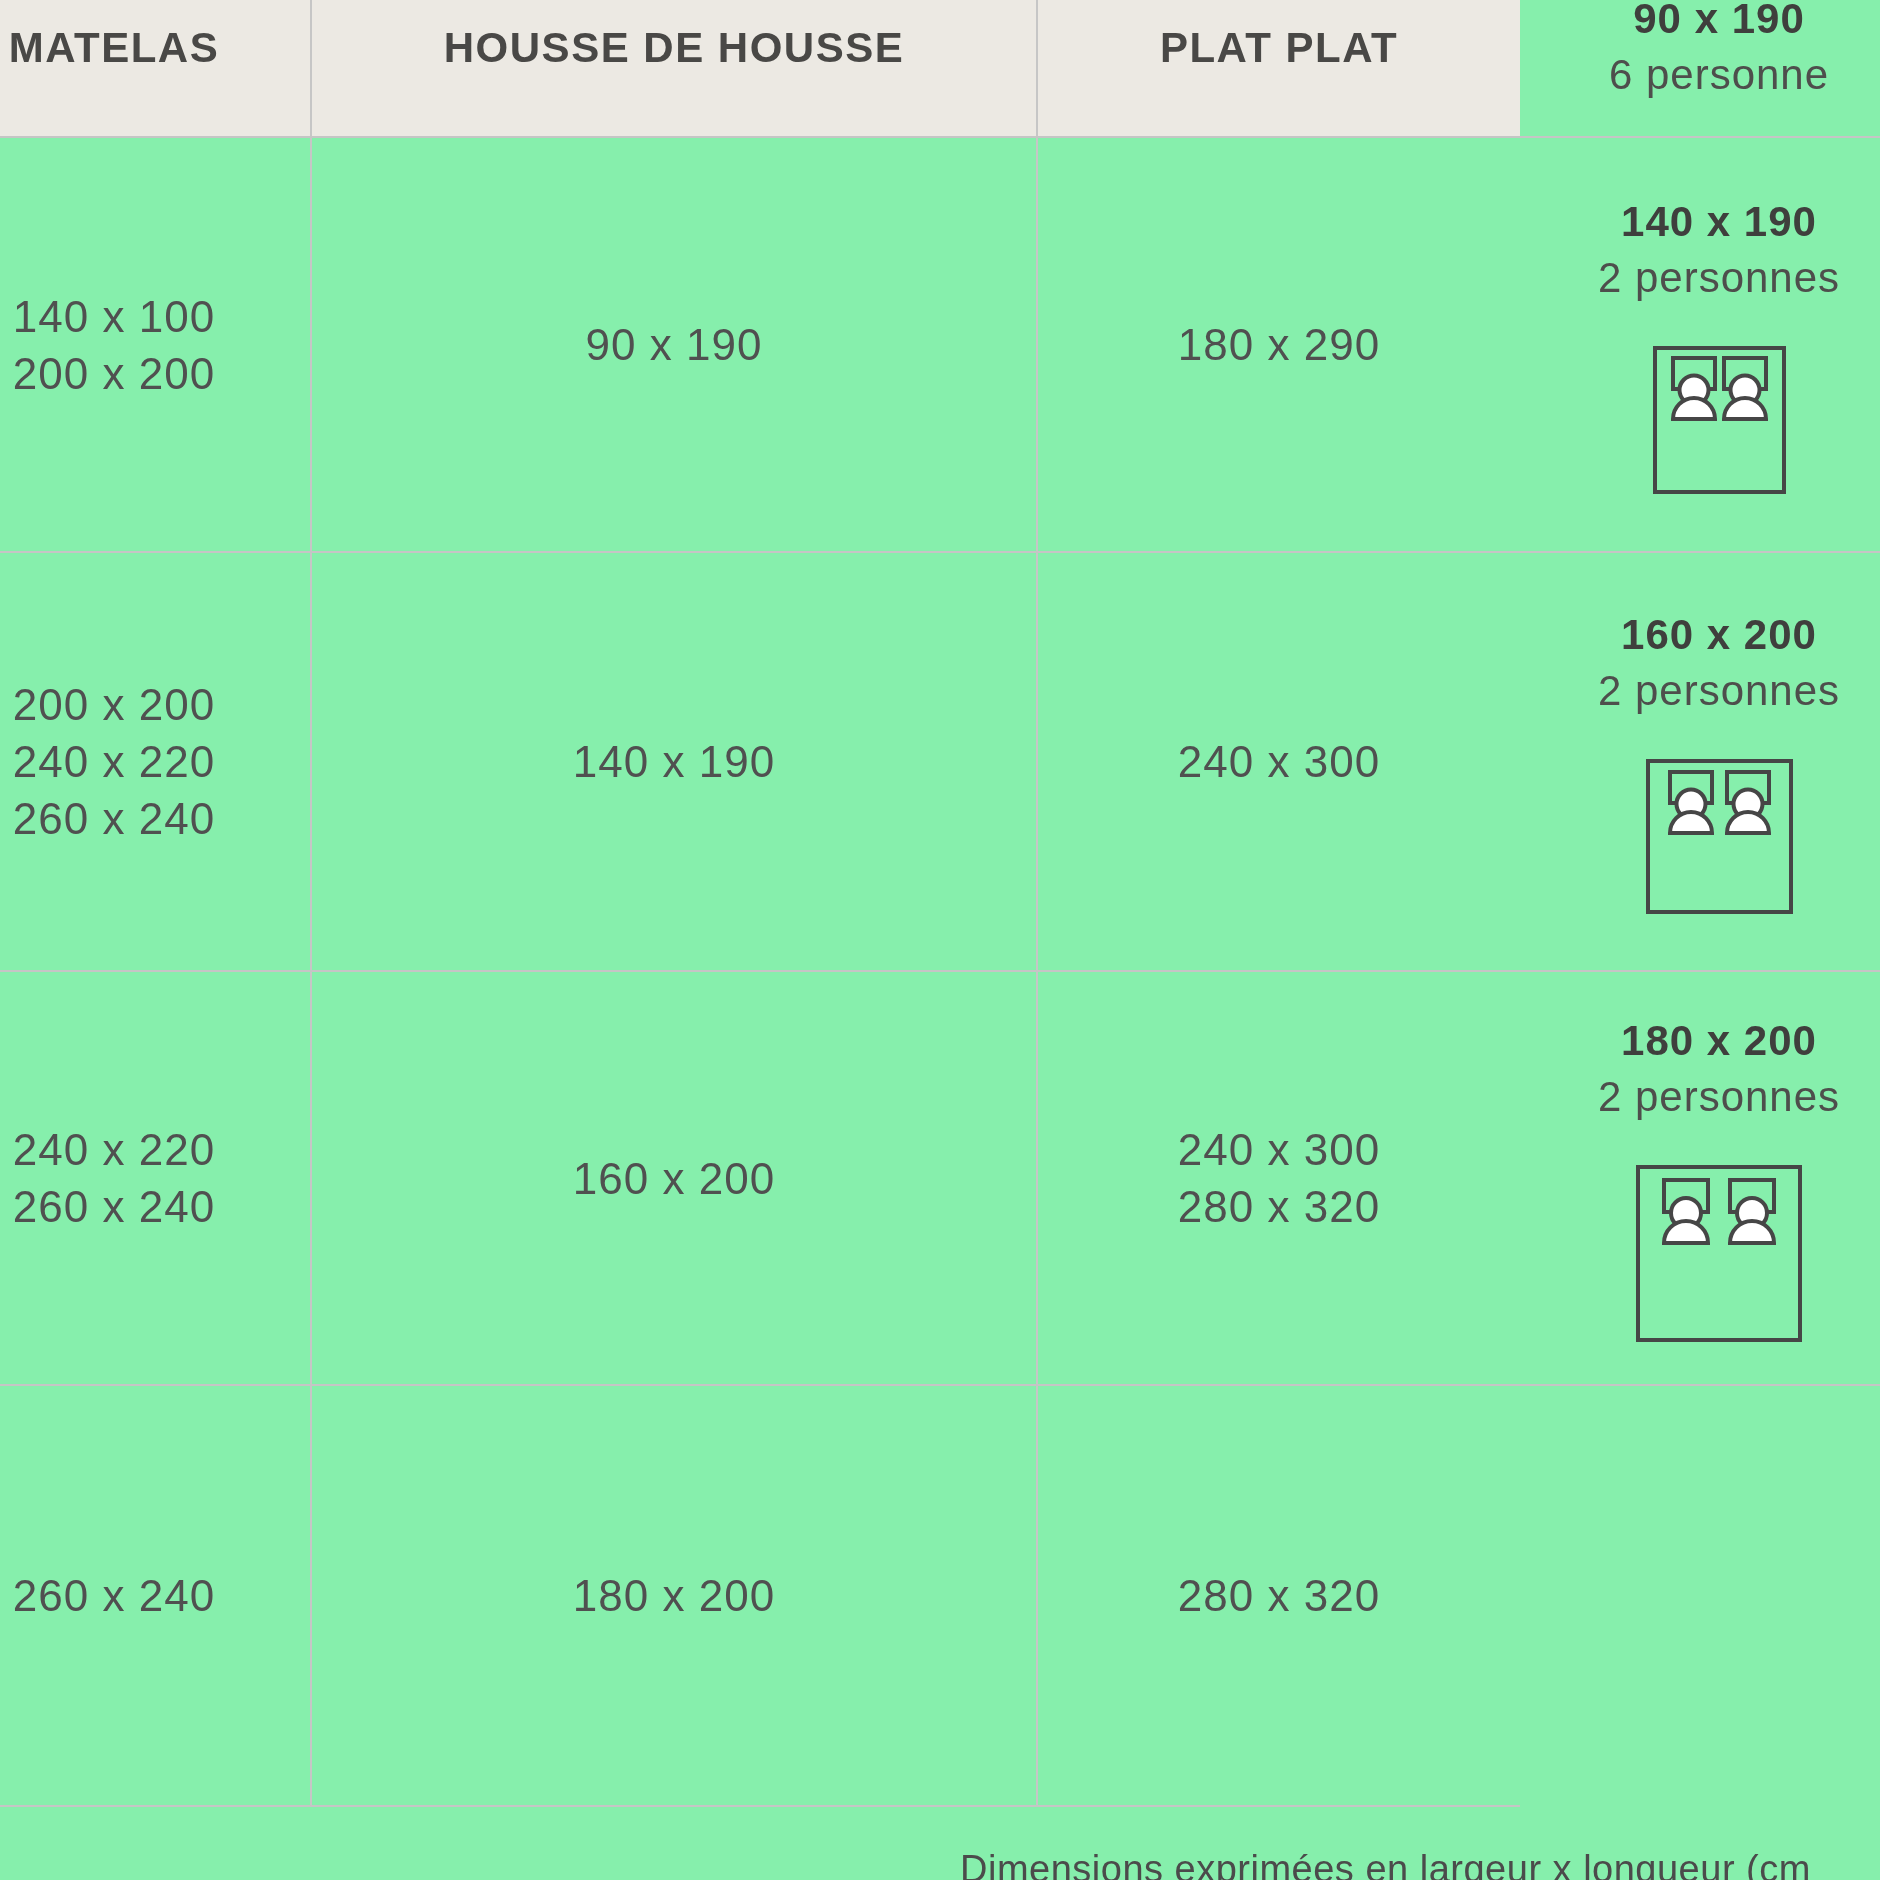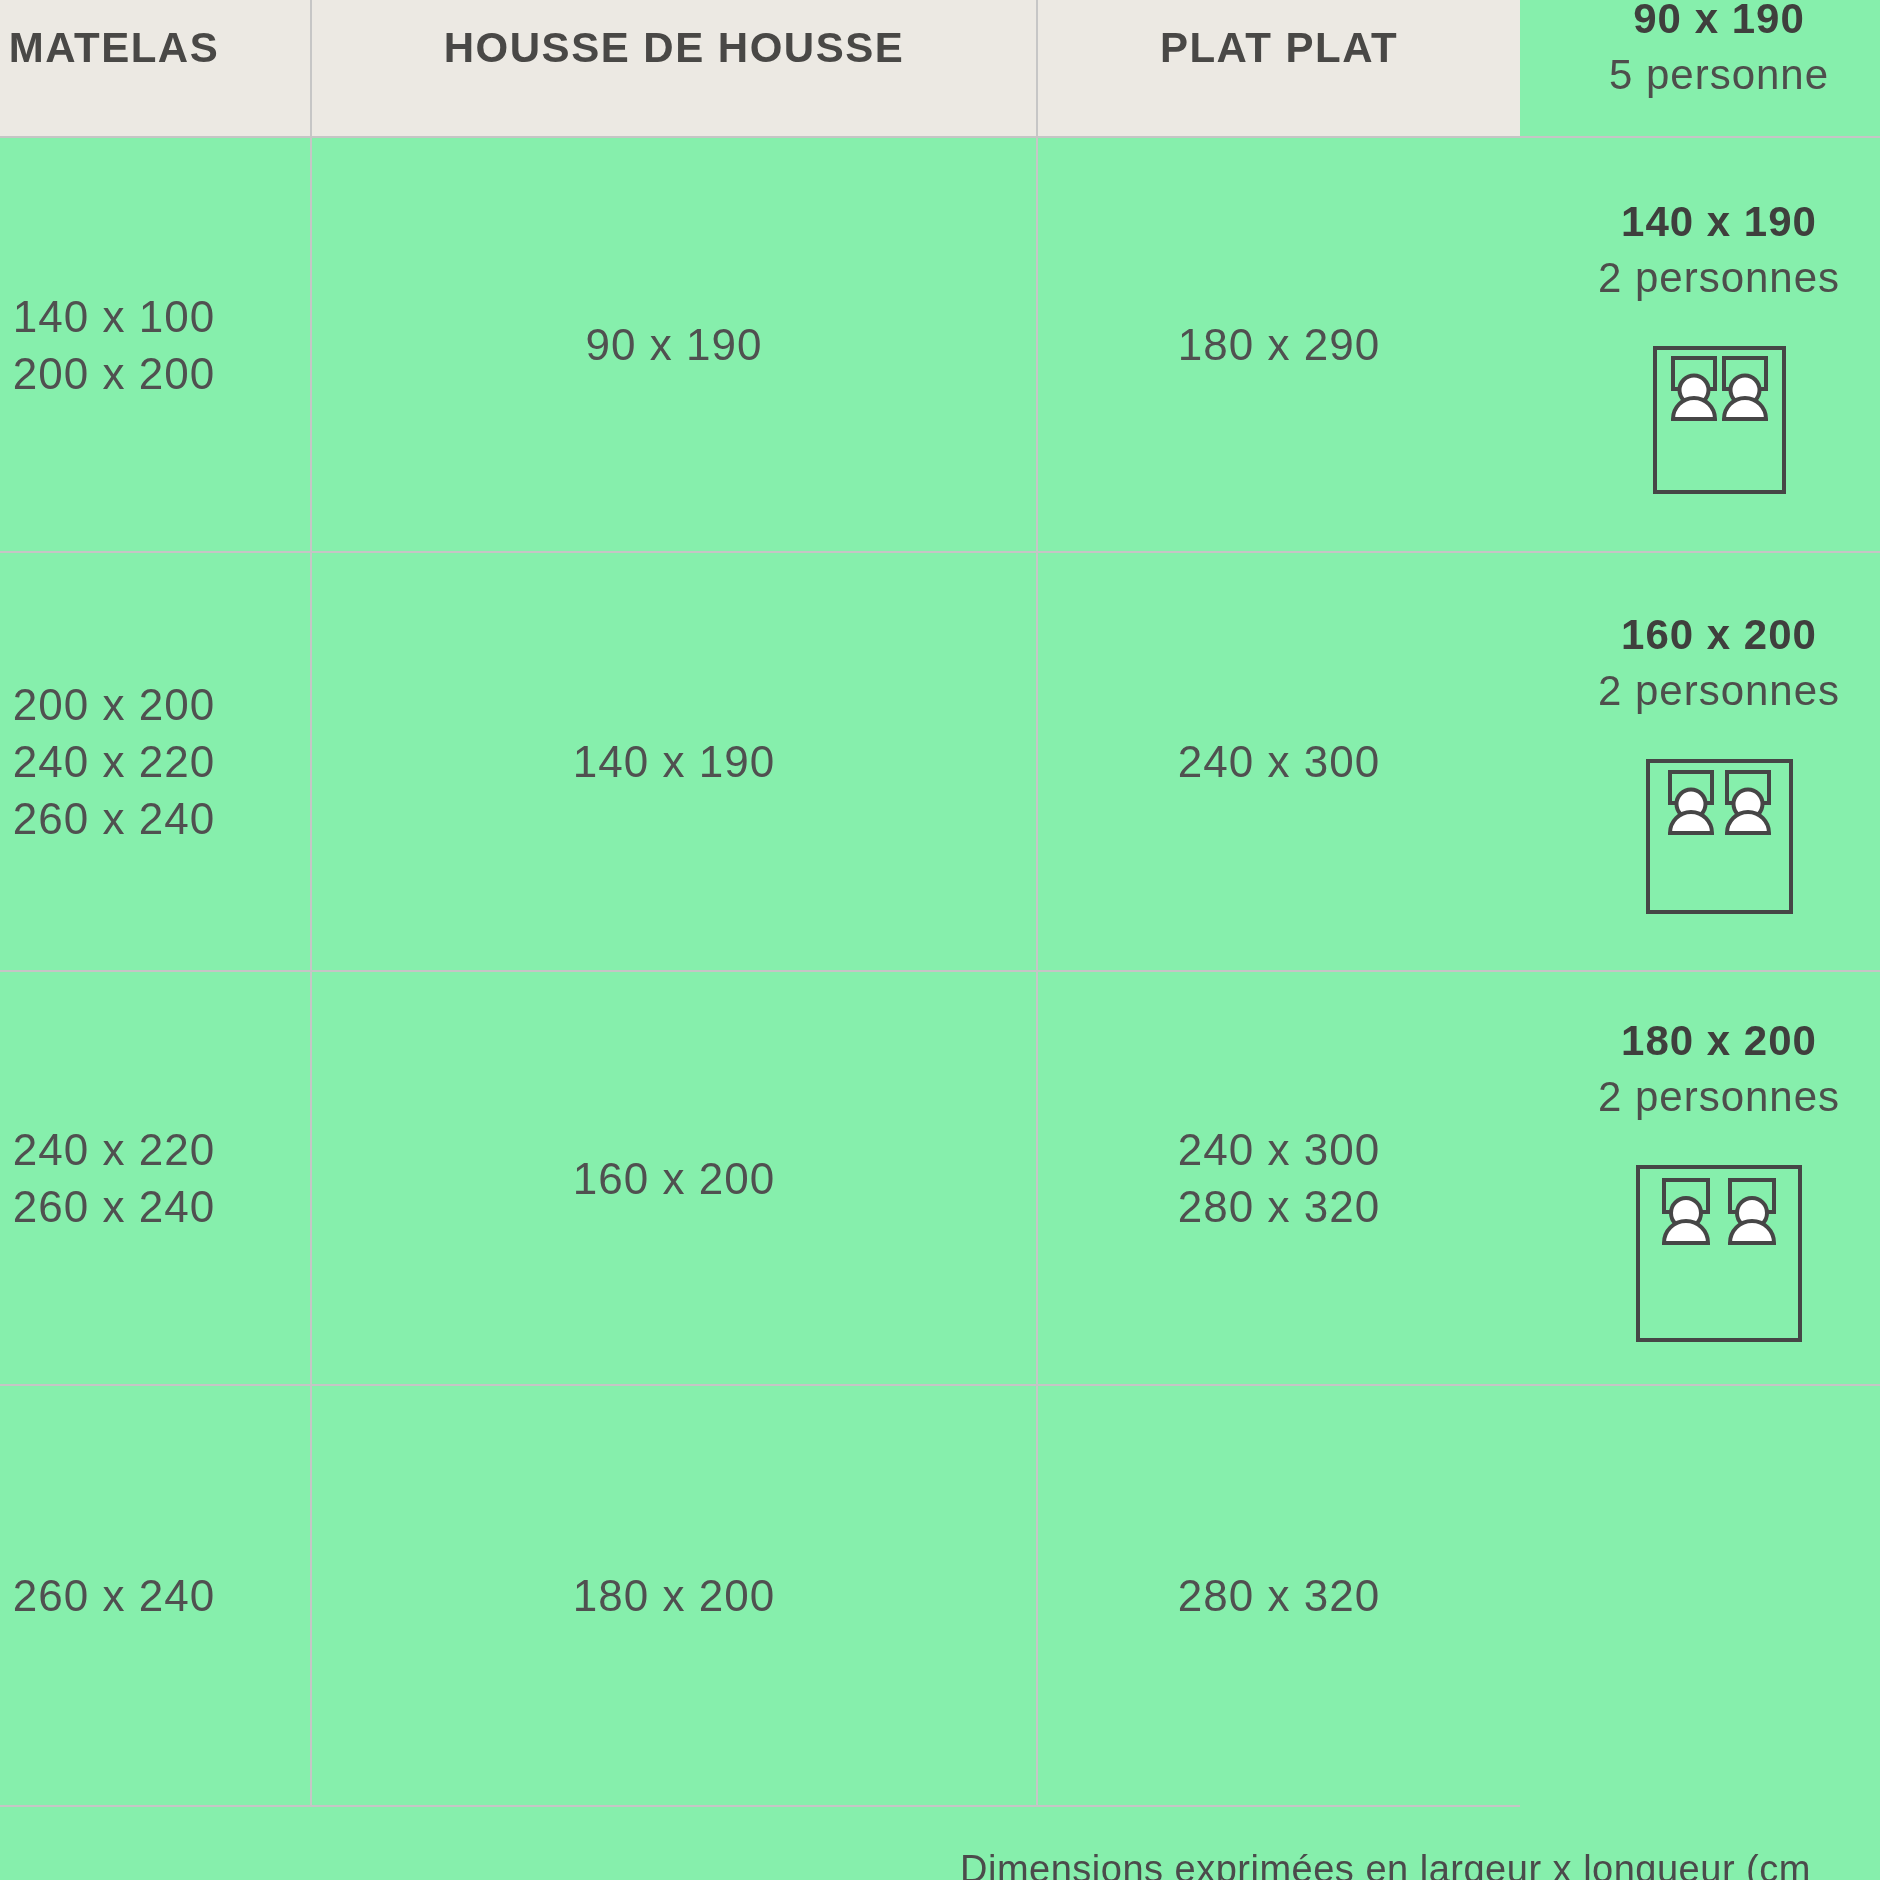--- a/index.html
+++ b/index.html
@@ -88,21 +88,21 @@
     </div>
     <div class="cell head colsep">
       <span>HOUSSE DE HOUSSE</span>
     </div>
     <div class="cell head">
       <span>PLAT PLAT</span>
     </div>
 
     <div class="cell colsep">
       <div class="mat-size">90 x 190</div>
-      <div class="mat-persons">5 personne</div>
+      <div class="mat-persons">6 personne</div>
       <svg class="bed-icon" width="76" height="140" viewBox="0 0 76 140">
         <rect x="2" y="2" width="72" height="136"></rect>
         <rect x="14" y="12" width="47" height="30"></rect>
         <circle class="mask" cx="37.5" cy="42" r="17.5"></circle>
         <path class="mask" d="M9.5,82 A28,27 0 0 1 65.5,82 Z"></path>
       </svg>
     </div>
     <div class="cell colsep">
       <div class="val">140 x 100</div>
       <div class="val">200 x 200</div>

